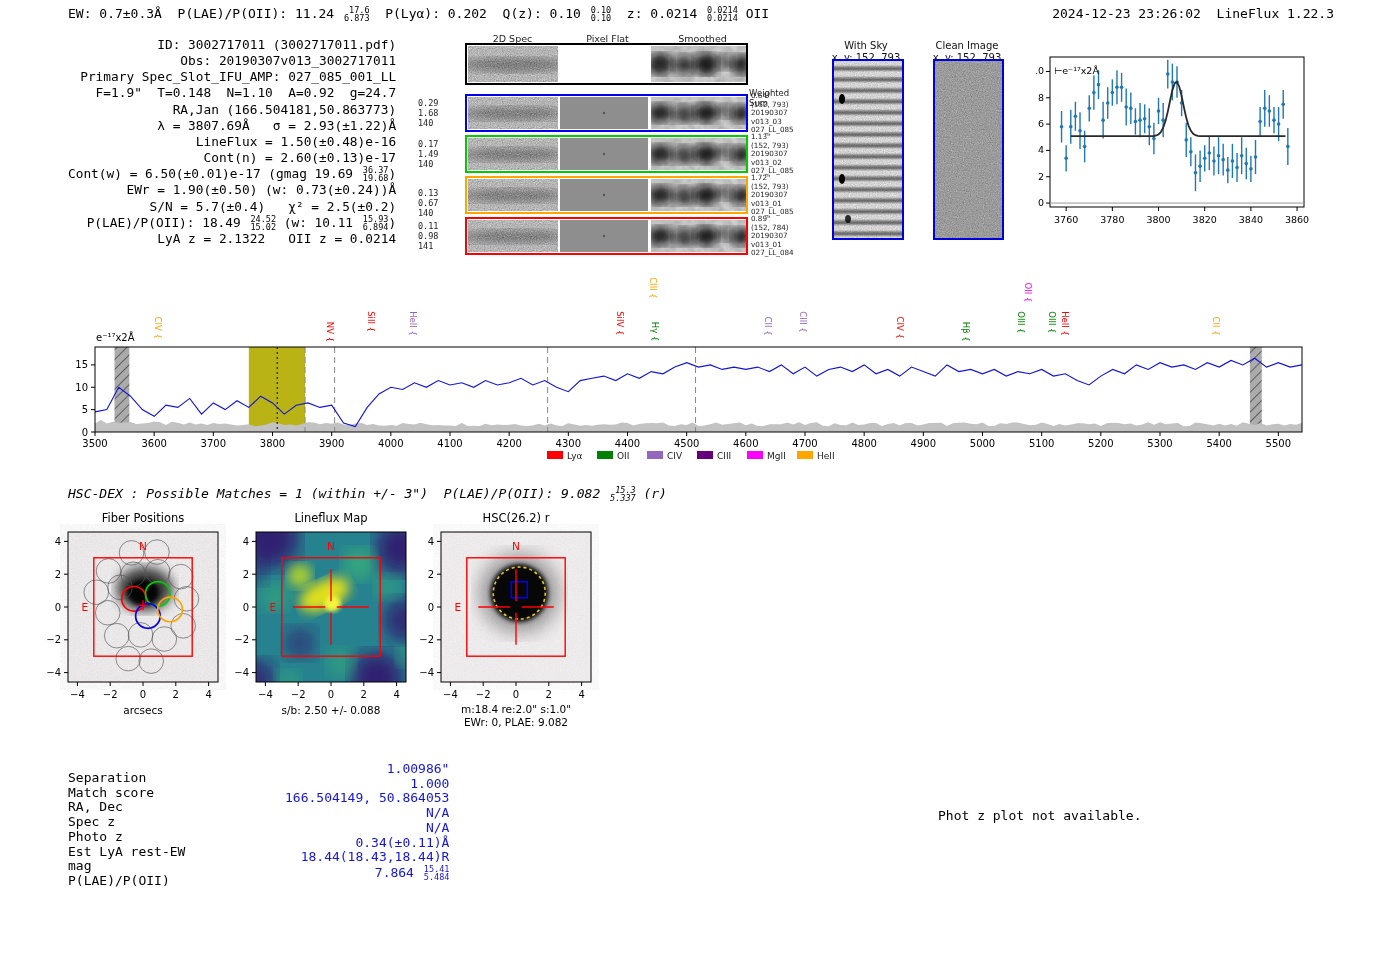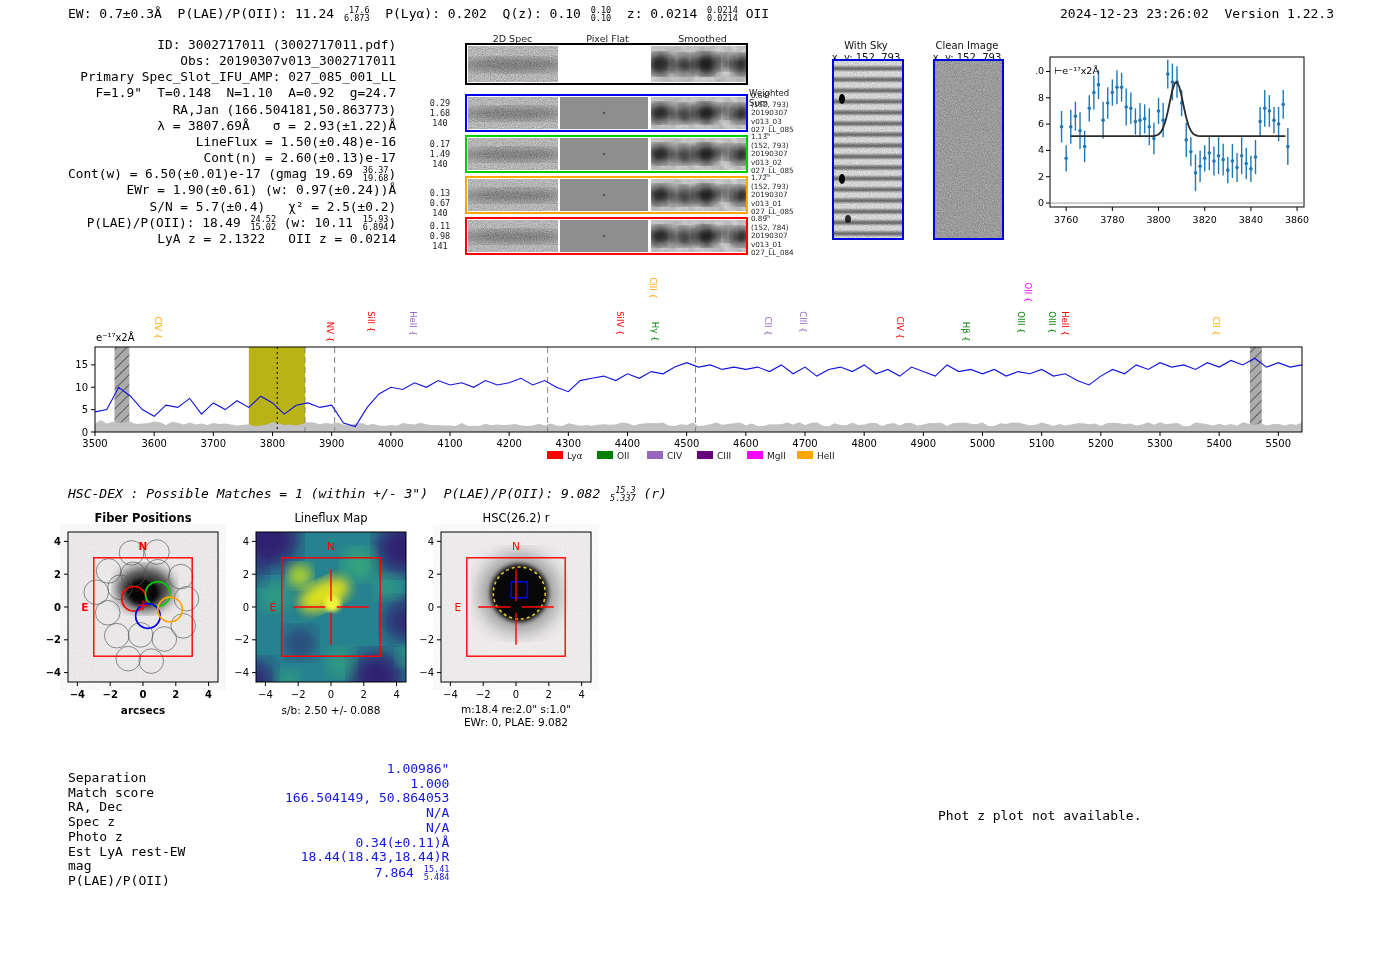--- a/index.html
+++ b/index.html
@@ -6,21 +6,21 @@
   body{width:1400px;height:953px;background:#ffffff;position:relative;overflow:hidden;
        font-family:"DejaVu Sans Mono", monospace;color:#000;}
   .abs{position:absolute;}
   .sans{font-family:"DejaVu Sans", sans-serif;}
   .pre{white-space:pre;text-align:right;}
   .frac{display:inline-block;vertical-align:-3px;font-size:8.5px;line-height:8px;margin-left:2px;}
   .frac span{display:block;}
   .hdr{font-size:13px;}
   .info{font-size:12.8px;line-height:16.15px;}
   .cut-hdr{font-size:9.5px;text-align:center;color:#222;}
-  .rowlab-l{font-size:8.5px;line-height:10px;text-align:center;color:#222;}
+  .rowlab-l{font-size:8.5px;line-height:10px;text-align:left;color:#222;}
   .rowlab-r{font-size:7.2px;line-height:8.6px;color:#222;}
   .sky-title{font-size:10px;text-align:center;color:#111;line-height:11.5px;}
   .mt-lab{font-size:13px;line-height:14.7px;}
   .mt-val{font-size:13px;line-height:14.7px;color:#1414e0;}
   svg{display:block;}
   .stripes{position:absolute;left:0;top:0;right:0;bottom:0;
     background:repeating-linear-gradient(180deg,#ededed 0px,#ededed 4px,#9a9a9a 6px,#6f6f6f 8px,#ededed 11px);}
 </style>
 </head>
 <body>
@@ -48,33 +48,33 @@
     <filter id="b6">
         <feGaussianBlur stdDeviation="6"></feGaussianBlur>
       </filter>
     <filter id="b9">
         <feGaussianBlur stdDeviation="9"></feGaussianBlur>
       </filter>
   </defs>
 </svg>
 
 <div class="abs hdr pre" style="left:68px;top:6px;" id="hdr-left"><span>EW: 0.7±0.3Å</span><span>  P(LAE)/P(OII): 11.24 </span><span class="frac"><span>17.6</span><span>6.873</span></span><span>  P(Lyα): 0.202</span><span>  Q(z): 0.10 </span><span class="frac"><span>0.10</span><span>0.10</span></span><span>  z: 0.0214 </span><span class="frac"><span>0.0214</span><span>0.0214</span></span><span> OII</span></div>
-<div class="abs hdr pre" style="right:66px;top:6px;"><span>2024-12-23 23:26:02</span><span>&nbsp;&nbsp;</span><span>Version 1.22.3</span></div>
+<div class="abs hdr pre" style="right:66px;top:6px;"><span>2024-12-23 23:26:02</span><span>&nbsp;&nbsp;</span><span>LineFlux 1.22.3</span></div>
 
 <div class="abs info" style="left:68px;top:37px;" id="info-block">
     <div class="pre"><span>ID: 3002717011 (3002717011.pdf)</span></div>
     <div class="pre"><span>Obs: 20190307v013_3002717011</span></div>
     <div class="pre"><span>Primary Spec_Slot_IFU_AMP: 027_085_001_LL</span></div>
     <div class="pre"><span>F=1.9"  T=0.148  N=1.10  A=0.92  g=24.7</span></div>
     <div class="pre"><span>RA,Jan (166.504181,50.863773)</span></div>
     <div class="pre"><span>λ = 3807.69Å   σ = 2.93(±1.22)Å</span></div>
     <div class="pre"><span>LineFlux = 1.50(±0.48)e-16</span></div>
     <div class="pre"><span>Cont(n) = 2.60(±0.13)e-17</span></div>
     <div class="pre"><span>Cont(w) = 6.50(±0.01)e-17 (gmag 19.69 </span><span class="frac"><span>36.37</span><span>19.68</span></span><span>)</span></div>
-    <div class="pre"><span>EWr = 1.90(±0.61) (w: 0.97(±0.24))Å</span></div>
+    <div class="pre"><span>EWr = 1.90(±0.50) (w: 0.73(±0.24))Å</span></div>
     <div class="pre"><span>S/N = 5.7(±0.4)   χ² = 2.5(±0.2)</span></div>
     <div class="pre"><span>P(LAE)/P(OII): 18.49 </span><span class="frac"><span>24.52</span><span>15.02</span></span><span> (w: 10.11 </span><span class="frac"><span>15.93</span><span>6.894</span></span><span>)</span></div>
     <div class="pre"><span>LyA z = 2.1322   OII z = 0.0214</span></div>
   </div>
 
 <div id="cutout-area">
     <div class="abs sans cut-hdr" style="left: 465px; top: 33px; width: 95px;">2D Spec</div>
     <div class="abs sans cut-hdr" style="left: 560px; top: 33px; width: 95px;">Pixel Flat</div>
     <div class="abs sans cut-hdr" style="left: 655px; top: 33px; width: 95px; text-decoration: underline;">Smoothed</div>
     <div class="abs" style="left: 465px; top: 43px; width: 279px; height: 38px; border: 2px solid rgb(0, 0, 0); background: rgb(255, 255, 255);">
@@ -492,21 +492,21 @@
       <text x="662" y="188.5" font-size="9" font-family="DejaVu Sans, sans-serif" fill="#222">CIII</text>
       <rect x="692" y="181" width="16" height="8" fill="#ff00ff"></rect>
       <text x="712" y="188.5" font-size="9" font-family="DejaVu Sans, sans-serif" fill="#222">MgII</text>
       <rect x="742" y="181" width="16" height="8" fill="#ffa500"></rect>
       <text x="762" y="188.5" font-size="9" font-family="DejaVu Sans, sans-serif" fill="#222">HeII</text>
     </svg>
   </div>
 
 <div class="abs hdr pre" style="left:68px;top:486px;font-style:italic;"><span>HSC-DEX : Possible Matches = 1 (within +/- 3")  P(LAE)/P(OII): 9.082 </span><span class="frac"><span>15.3</span><span>5.337</span></span><span> (r)</span></div>
 
-<div class="abs" style="left:40px;top:508px;font-weight:bold;" id="panel-fiber">
+<div class="abs" style="left:40px;top:508px;" id="panel-fiber">
     <svg width="200" height="222">
       <text x="103" y="14" text-anchor="middle" font-size="11.5" font-family="DejaVu Sans, sans-serif">Fiber Positions</text>
       <rect x="28" y="24" width="150" height="150" fill="#f1efef"></rect>
       <rect x="28" y="24" width="150" height="150" filter="url(#nzb)" opacity="0.1"></rect>
       <ellipse cx="104.64" cy="80.96000000000001" rx="28" ry="22" fill="#000" opacity="0.75" filter="url(#b6)"></ellipse>
       <ellipse cx="103" cy="84.24" rx="16" ry="13" fill="#000" opacity="0.9" filter="url(#b2)"></ellipse>
       <circle cx="91.52" cy="44.88000000000001" r="12.3" fill="none" stroke="#555" opacity="0.65" stroke-width="1"></circle>
       <circle cx="116.94" cy="44.06" r="12.3" fill="none" stroke="#555" opacity="0.65" stroke-width="1"></circle>
       <circle cx="68.56" cy="62.92" r="12.3" fill="none" stroke="#555" opacity="0.65" stroke-width="1"></circle>
       <circle cx="93.16" cy="66.2" r="12.3" fill="none" stroke="#555" opacity="0.65" stroke-width="1"></circle>

